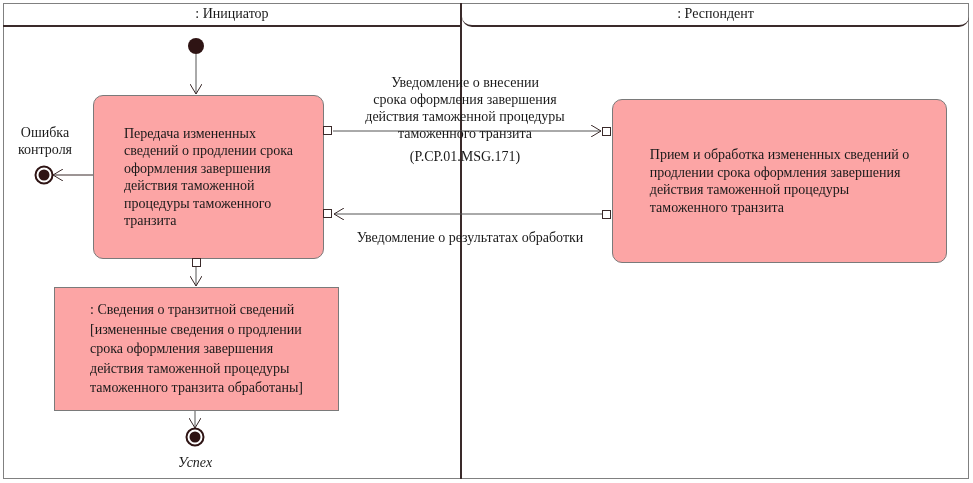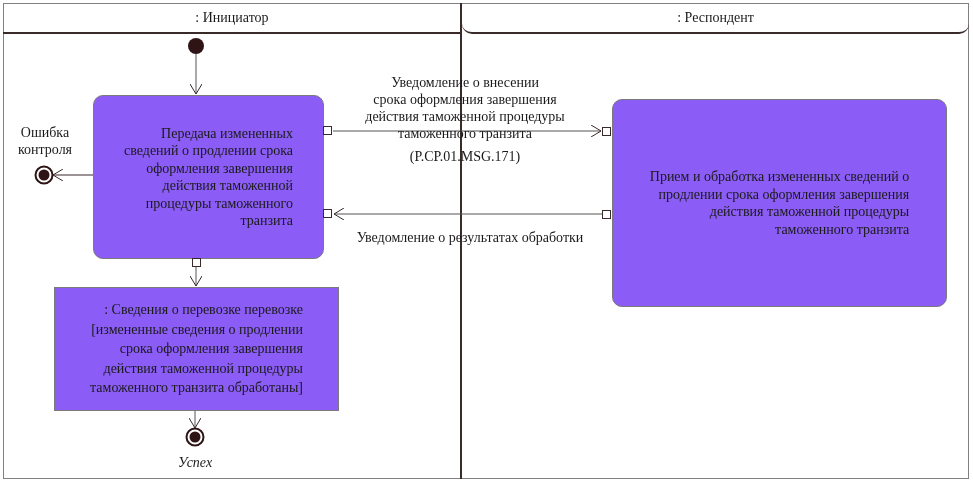--- a/index.html
+++ b/index.html
@@ -1,25 +1,25 @@
 <!DOCTYPE html>
 <html><head>
   <meta charset="utf-8">
   <style>
     html, body { margin: 0; padding: 0; background: #ffffff; }
     body { width: 973px; height: 483px; position: relative; overflow: hidden;
            font-family: "Liberation Serif", "DejaVu Serif", serif; color: #1a1a1a; }
     .frame { position: absolute; left: 3px; top: 3px; width: 966px; height: 476px;
              border: 1px solid #808080; box-sizing: border-box; }
-    .lane-header { position: absolute; top: 3px; height: 31px; box-sizing: border-box;
+    .lane-header { position: absolute; top: 3px; height: 24px; box-sizing: border-box;
                    border-bottom: 2px solid #3a2a2a; display: flex; align-items: center;
                    justify-content: center; font-size: 14px; }
     .lane-divider { position: absolute; left: 460px; top: 3px; width: 2px; height: 476px; background: #3a2a2a; }
-    .box { position: absolute; box-sizing: border-box; border: 1px solid #7a7a7a; background: #8b5cf6;
-           display: flex; align-items: center; justify-content: center; text-align: right;
+    .box { position: absolute; box-sizing: border-box; border: 1px solid #7a7a7a; background: #fca5a5;
+           display: flex; align-items: center; justify-content: center; text-align: left;
            font-size: 14px; line-height: 17.5px; }
     .action { border-radius: 10px; }
     .label { position: absolute; text-align: center; font-size: 14px; line-height: 17px; white-space: nowrap; }
     .pin { position: absolute; width: 9px; height: 9px; box-sizing: border-box; border: 1px solid #3a2a2a; background: #fff; }
     svg.overlay { position: absolute; left: 0; top: 0; }
   </style>
 </head>
 <body>
 
 <div class="frame"></div>
@@ -68,32 +68,32 @@
   <div>
     <div>Передача измененных</div>
     <div>сведений о продлении срока</div>
     <div>оформления завершения</div>
     <div>действия таможенной</div>
     <div>процедуры таможенного</div>
     <div>транзита</div>
   </div>
 </div>
 
-<div class="box action" style="left:612px; top:99px; width:335px; height:208px;">
+<div class="box action" style="left:612px; top:99px; width:335px; height:164px;">
   <div>
     <div>Прием и обработка измененных сведений о</div>
     <div>продлении срока оформления завершения</div>
     <div>действия таможенной процедуры</div>
     <div>таможенного транзита</div>
   </div>
 </div>
 
 <div class="box" style="left:54px; top:287px; width:285px; height:124px; line-height:19.5px;">
   <div>
-    <div>: Сведения о перевозке перевозке</div>
+    <div>: Сведения о транзитной сведений</div>
     <div>[измененные сведения о продлении</div>
     <div>срока оформления завершения</div>
     <div>действия таможенной процедуры</div>
     <div>таможенного транзита обработаны]</div>
   </div>
 </div>
 
 <div class="pin" style="left:323px; top:126px;"></div>
 <div class="pin" style="left:323px; top:209px;"></div>
 <div class="pin" style="left:602px; top:127px;"></div>

